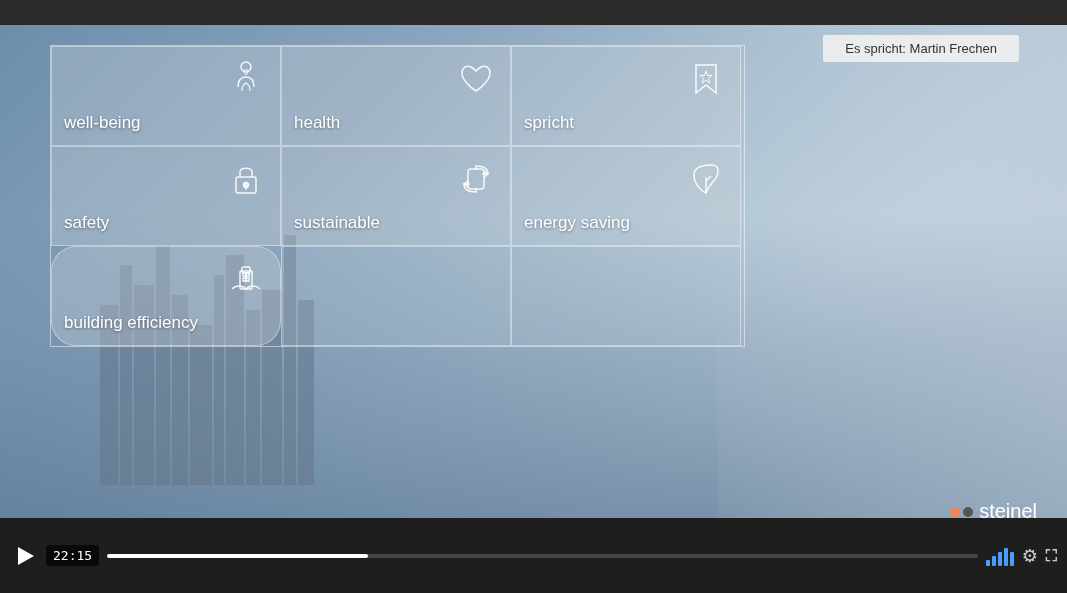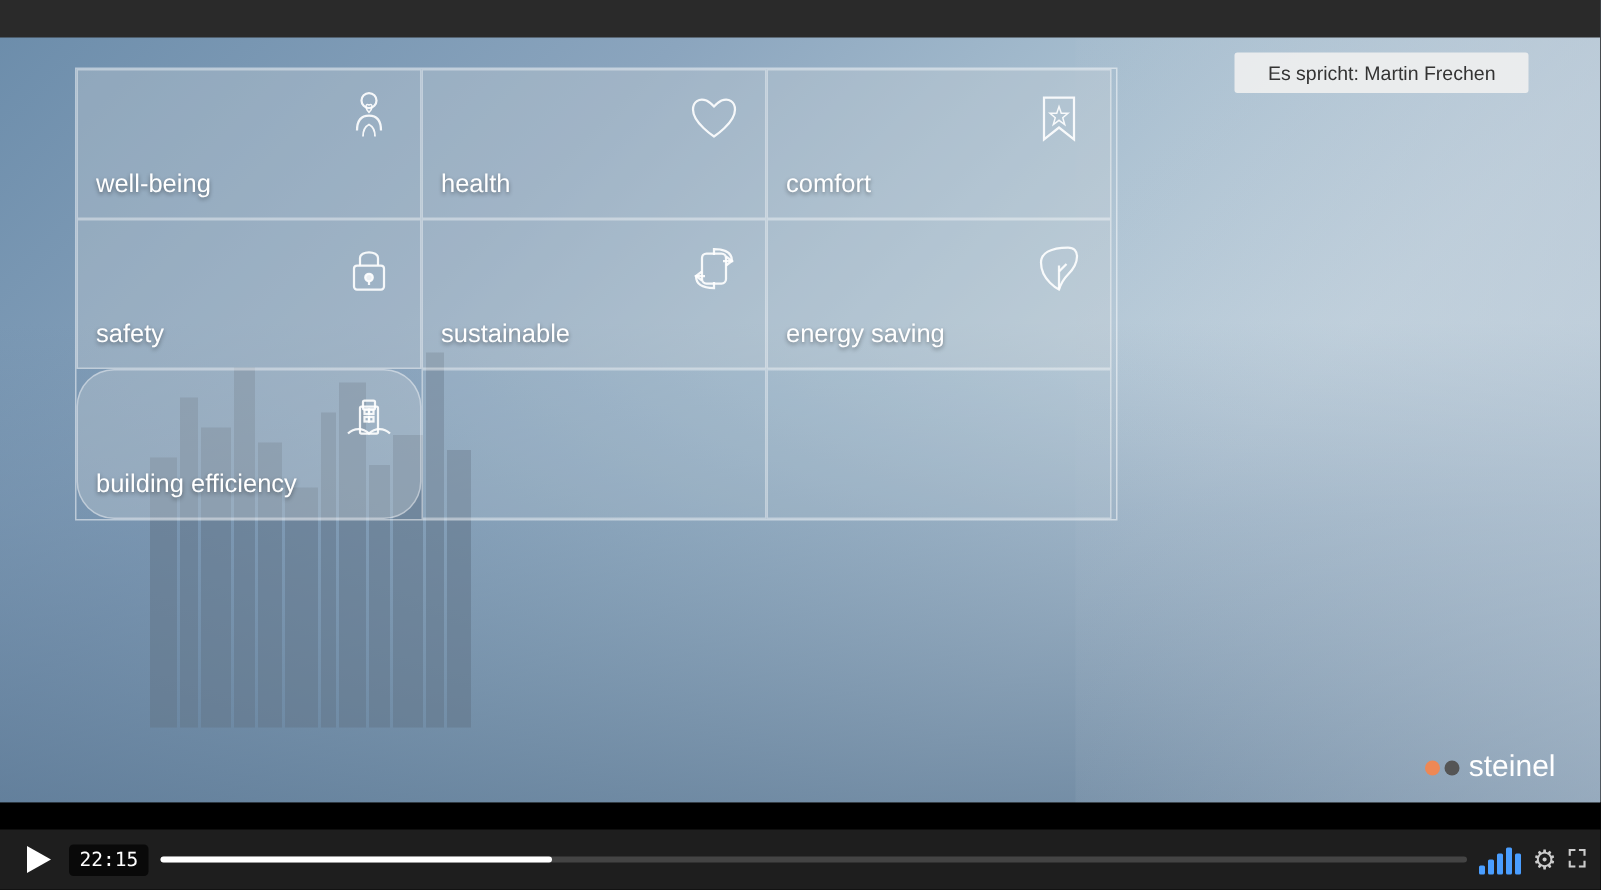--- a/index.html
+++ b/index.html
@@ -156,21 +156,21 @@
       border-radius: 50%;
       background: #555;
     }
 
     
     .control-bar {
       position: absolute;
       bottom: 0;
       left: 0;
       right: 0;
-      height: 40px;
+      height: 75px;
       background: #1e1e1e;
       display: flex;
       align-items: center;
       padding: 0 10px;
       gap: 8px;
     }
 
     .play-btn {
       width: 28px;
       height: 28px;
@@ -338,21 +338,21 @@
         </div>
 
         <div class="goal-cell">
           <div class="goal-icon">
             <svg width="44" height="44" viewBox="0 0 44 44">
 
               <path d="M12 8 L32 8 L32 36 L22 28 L12 36 Z"></path>
               <path d="M22 14 L23.5 18.5 L28 18.5 L24.5 21.5 L25.8 26 L22 23.2 L18.2 26 L19.5 21.5 L16 18.5 L20.5 18.5 Z" stroke-width="1"></path>
             </svg>
           </div>
-          <span class="goal-label">comfort</span>
+          <span class="goal-label">spricht</span>
         </div>
 
         <div class="goal-cell">
           <div class="goal-icon">
             <svg width="44" height="44" viewBox="0 0 44 44">
 
               <rect x="12" y="20" width="20" height="16" rx="2"></rect>
               <path d="M16 20 L16 15 C16 10 28 10 28 15 L28 20"></path>
               <circle cx="22" cy="28" r="2.5" fill="rgba(255,255,255,0.8)"></circle>
               <line x1="22" y1="30.5" x2="22" y2="33"></line>

